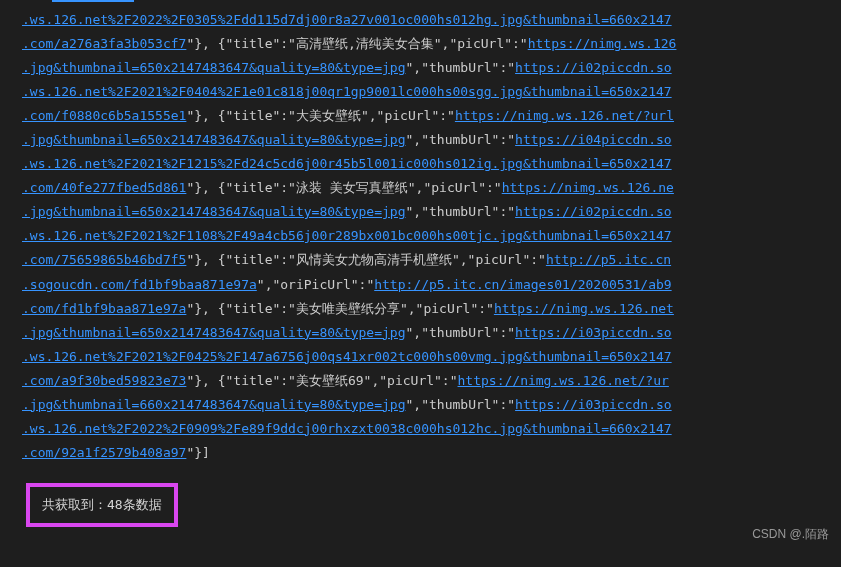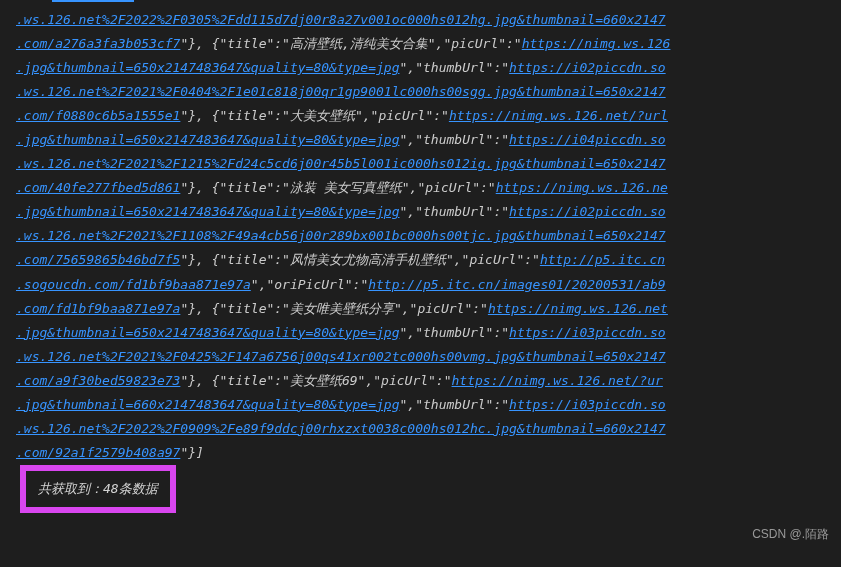--- a/index.html
+++ b/index.html
@@ -11,39 +11,38 @@
       background: #1e1e1e;
       font-family: 'Consolas', 'Monaco', monospace;
       font-size: 13px;
       color: #d4d4d4;
       width: 841px;
       height: 567px;
       overflow: hidden;
       position: relative;
     }
     .console-output {
-      padding: 8px 16px;
+      padding: 8px 22px;
       line-height: 1.85;
       word-break: break-all;
       white-space: pre-wrap;
-      font-style: italic;
     }
     .link {
       color: #3794ff;
       text-decoration: underline;
       cursor: pointer;
     }
     .text {
       color: #cccccc;
     }
     .result-box {
-      border: 6px solid #d946ef;
+      border: 4px solid #d946ef;
       padding: 6px 12px;
       display: inline-block;
-      margin-top: 0;
+      margin-top: 18px;
       margin-left: 4px;
     }
     .watermark {
       position: absolute;
       bottom: 24px;
       right: 12px;
       color: #999;
       font-size: 12px;
       font-family: sans-serif;
     }

